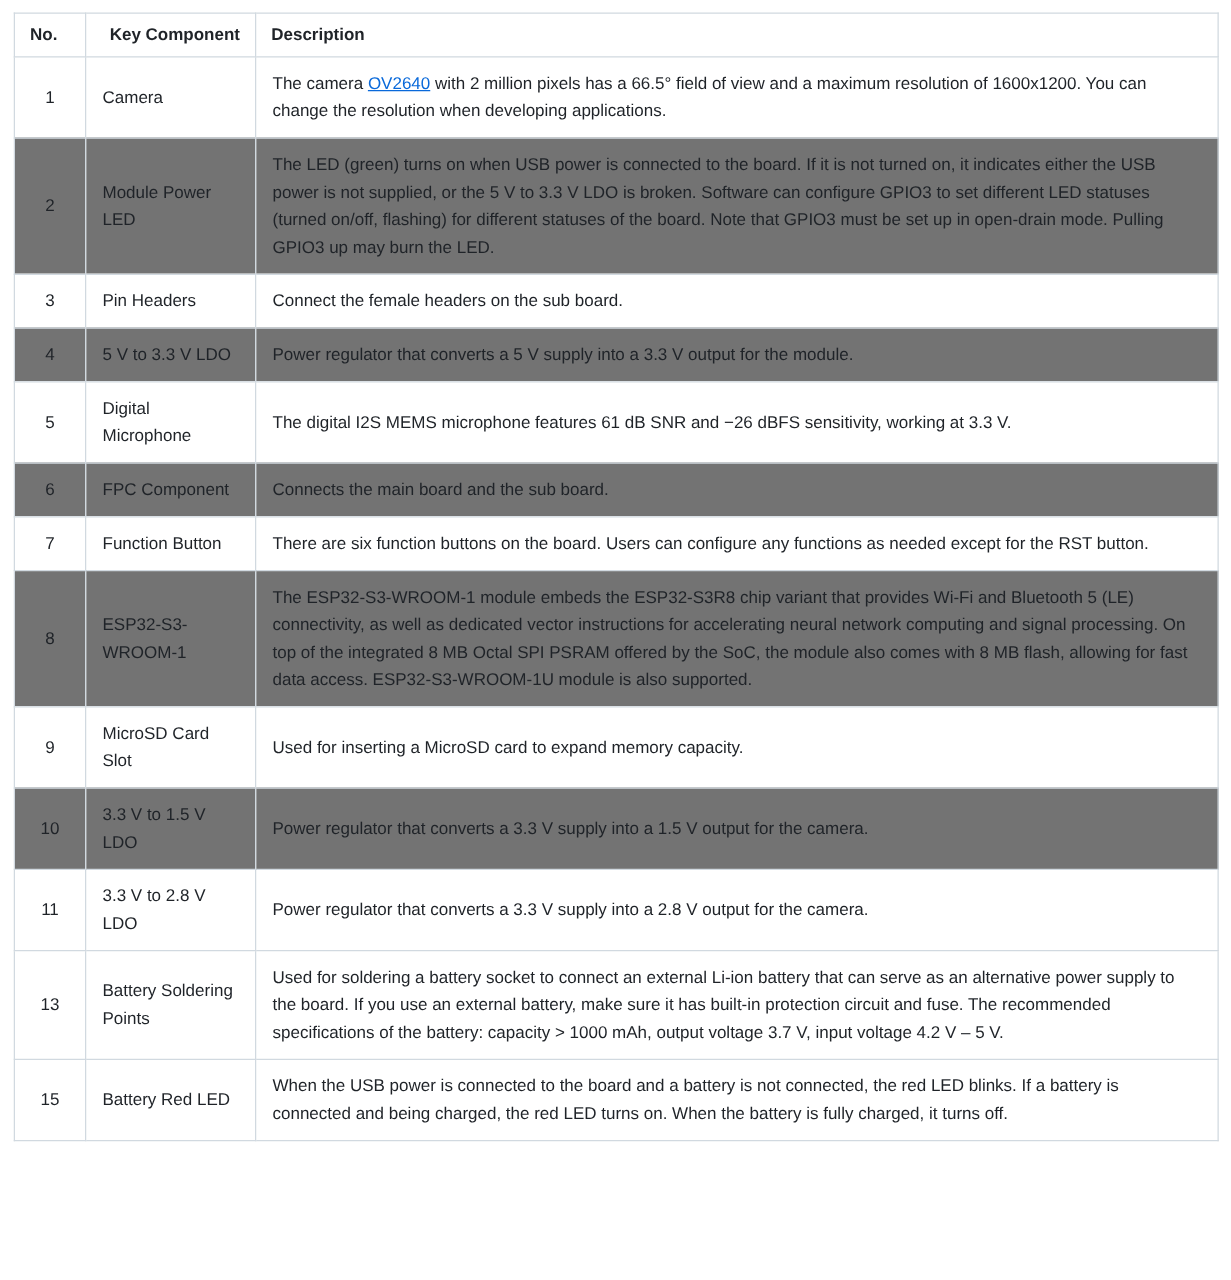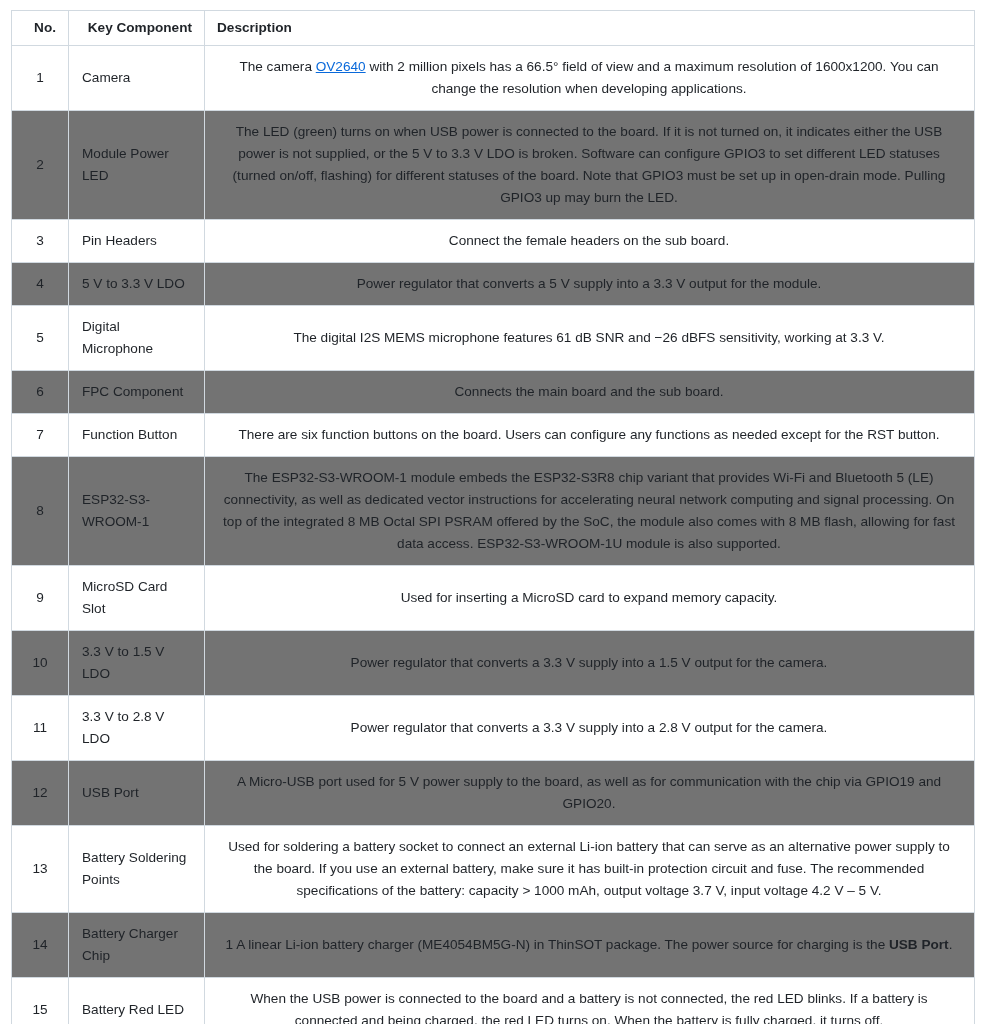--- a/index.html
+++ b/index.html
@@ -32,21 +32,21 @@
 
   thead th {
     border: 1px solid #d1d9e0;
     background: #ffffff;
     font-weight: bold;
     font-size: 13.6px;
     padding: 7px 12px;
     color: #1f2328;
     line-height: 1.45;
   }
-  th.th-no { text-align: right; margin-top: 24px; }
+  th.th-no { text-align: left; margin-top: 24px; }
   th.th-key { text-align: right; padding-left: 13px; }
   th.th-desc { text-align: left; margin-top: 48px; }
 
   tbody td {
     border: 1px solid #d1d9e0;
     padding: 10px 12px;
     vertical-align: middle;
     line-height: 1.62;
     font-size: 13.6px;
     color: #1f2328;
@@ -55,21 +55,21 @@
     text-align: center;
     padding-left: 6px;
     padding-right: 6px;
   }
   tbody td.cell-key {
     text-align: left;
     padding-left: 13px;
     padding-right: 10px;
   }
   tbody td.cell-desc {
-    text-align: center;
+    text-align: left;
     padding-left: 13px;
     padding-right: 14px;
   }
   tbody tr.stripe td {
     background: #737373;
   }
   tbody tr.plain td {
     background: #ffffff;
   }
   a.doc-link {
@@ -144,34 +144,24 @@
         <tr class="stripe">
           <td class="cell-no">10</td>
           <td class="cell-key">3.3 V to 1.5 V LDO</td>
           <td class="cell-desc"><span>Power regulator that converts a 3.3 V supply into a 1.5 V output for the camera.</span></td>
         </tr>
         <tr class="plain">
           <td class="cell-no">11</td>
           <td class="cell-key">3.3 V to 2.8 V LDO</td>
           <td class="cell-desc"><span>Power regulator that converts a 3.3 V supply into a 2.8 V output for the camera.</span></td>
         </tr>
-        <tr class="stripe">
-          <td class="cell-no">12</td>
-          <td class="cell-key">USB Port</td>
-          <td class="cell-desc"><span>A Micro-USB port used for 5 V power supply to the board, as well as for communication with the chip via GPIO19 and GPIO20.</span></td>
-        </tr>
         <tr class="plain">
           <td class="cell-no">13</td>
           <td class="cell-key">Battery Soldering Points</td>
           <td class="cell-desc"><span>Used for soldering a battery socket to connect an external Li-ion battery that can serve as an alternative power supply to the board. If you use an external battery, make sure it has built-in protection circuit and fuse. The recommended specifications of the battery: capacity &gt; 1000 mAh, output voltage 3.7 V, input voltage 4.2 V – 5 V.</span></td>
-        </tr>
-        <tr class="stripe">
-          <td class="cell-no">14</td>
-          <td class="cell-key">Battery Charger Chip</td>
-          <td class="cell-desc"><span>1 A linear Li-ion battery charger (ME4054BM5G-N) in ThinSOT package. The power source for charging is the </span><strong class="bold-inline">USB Port</strong><span>.</span></td>
         </tr>
         <tr class="plain">
           <td class="cell-no">15</td>
           <td class="cell-key">Battery Red LED</td>
           <td class="cell-desc"><span>When the USB power is connected to the board and a battery is not connected, the red LED blinks. If a battery is connected and being charged, the red LED turns on. When the battery is fully charged, it turns off.</span></td>
         </tr>
       </tbody>
   </table>
 </div>
 

